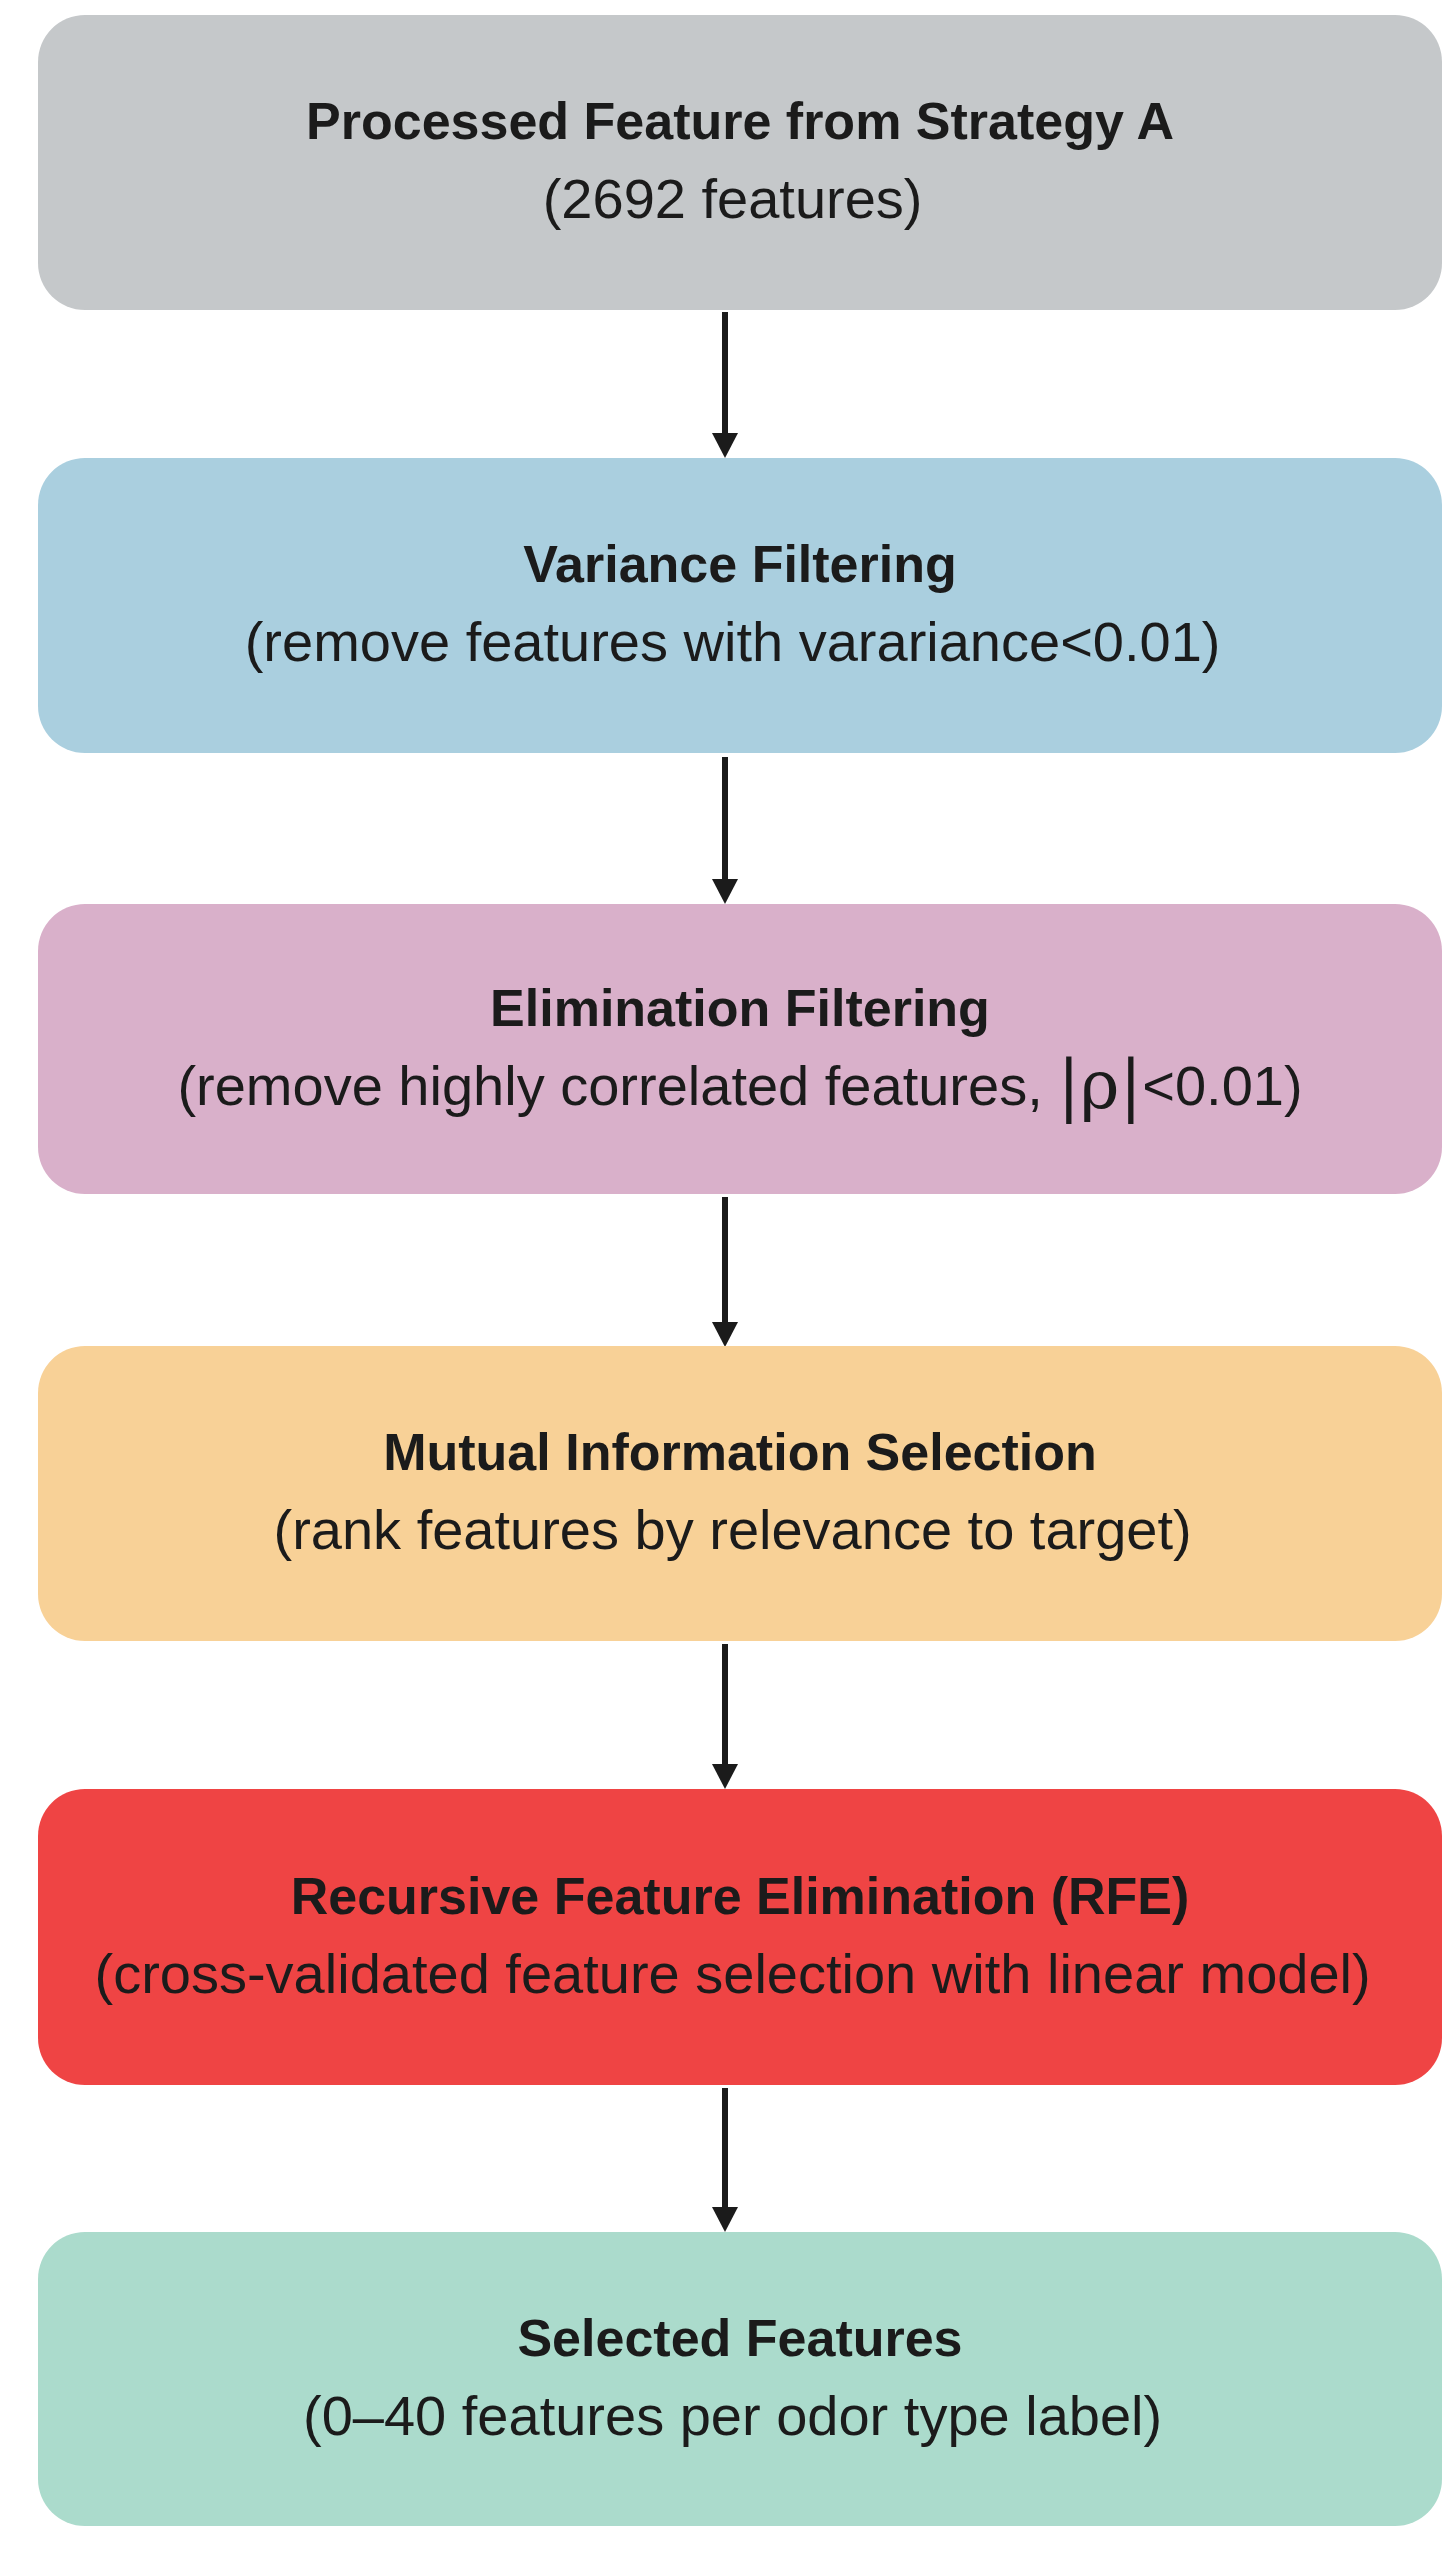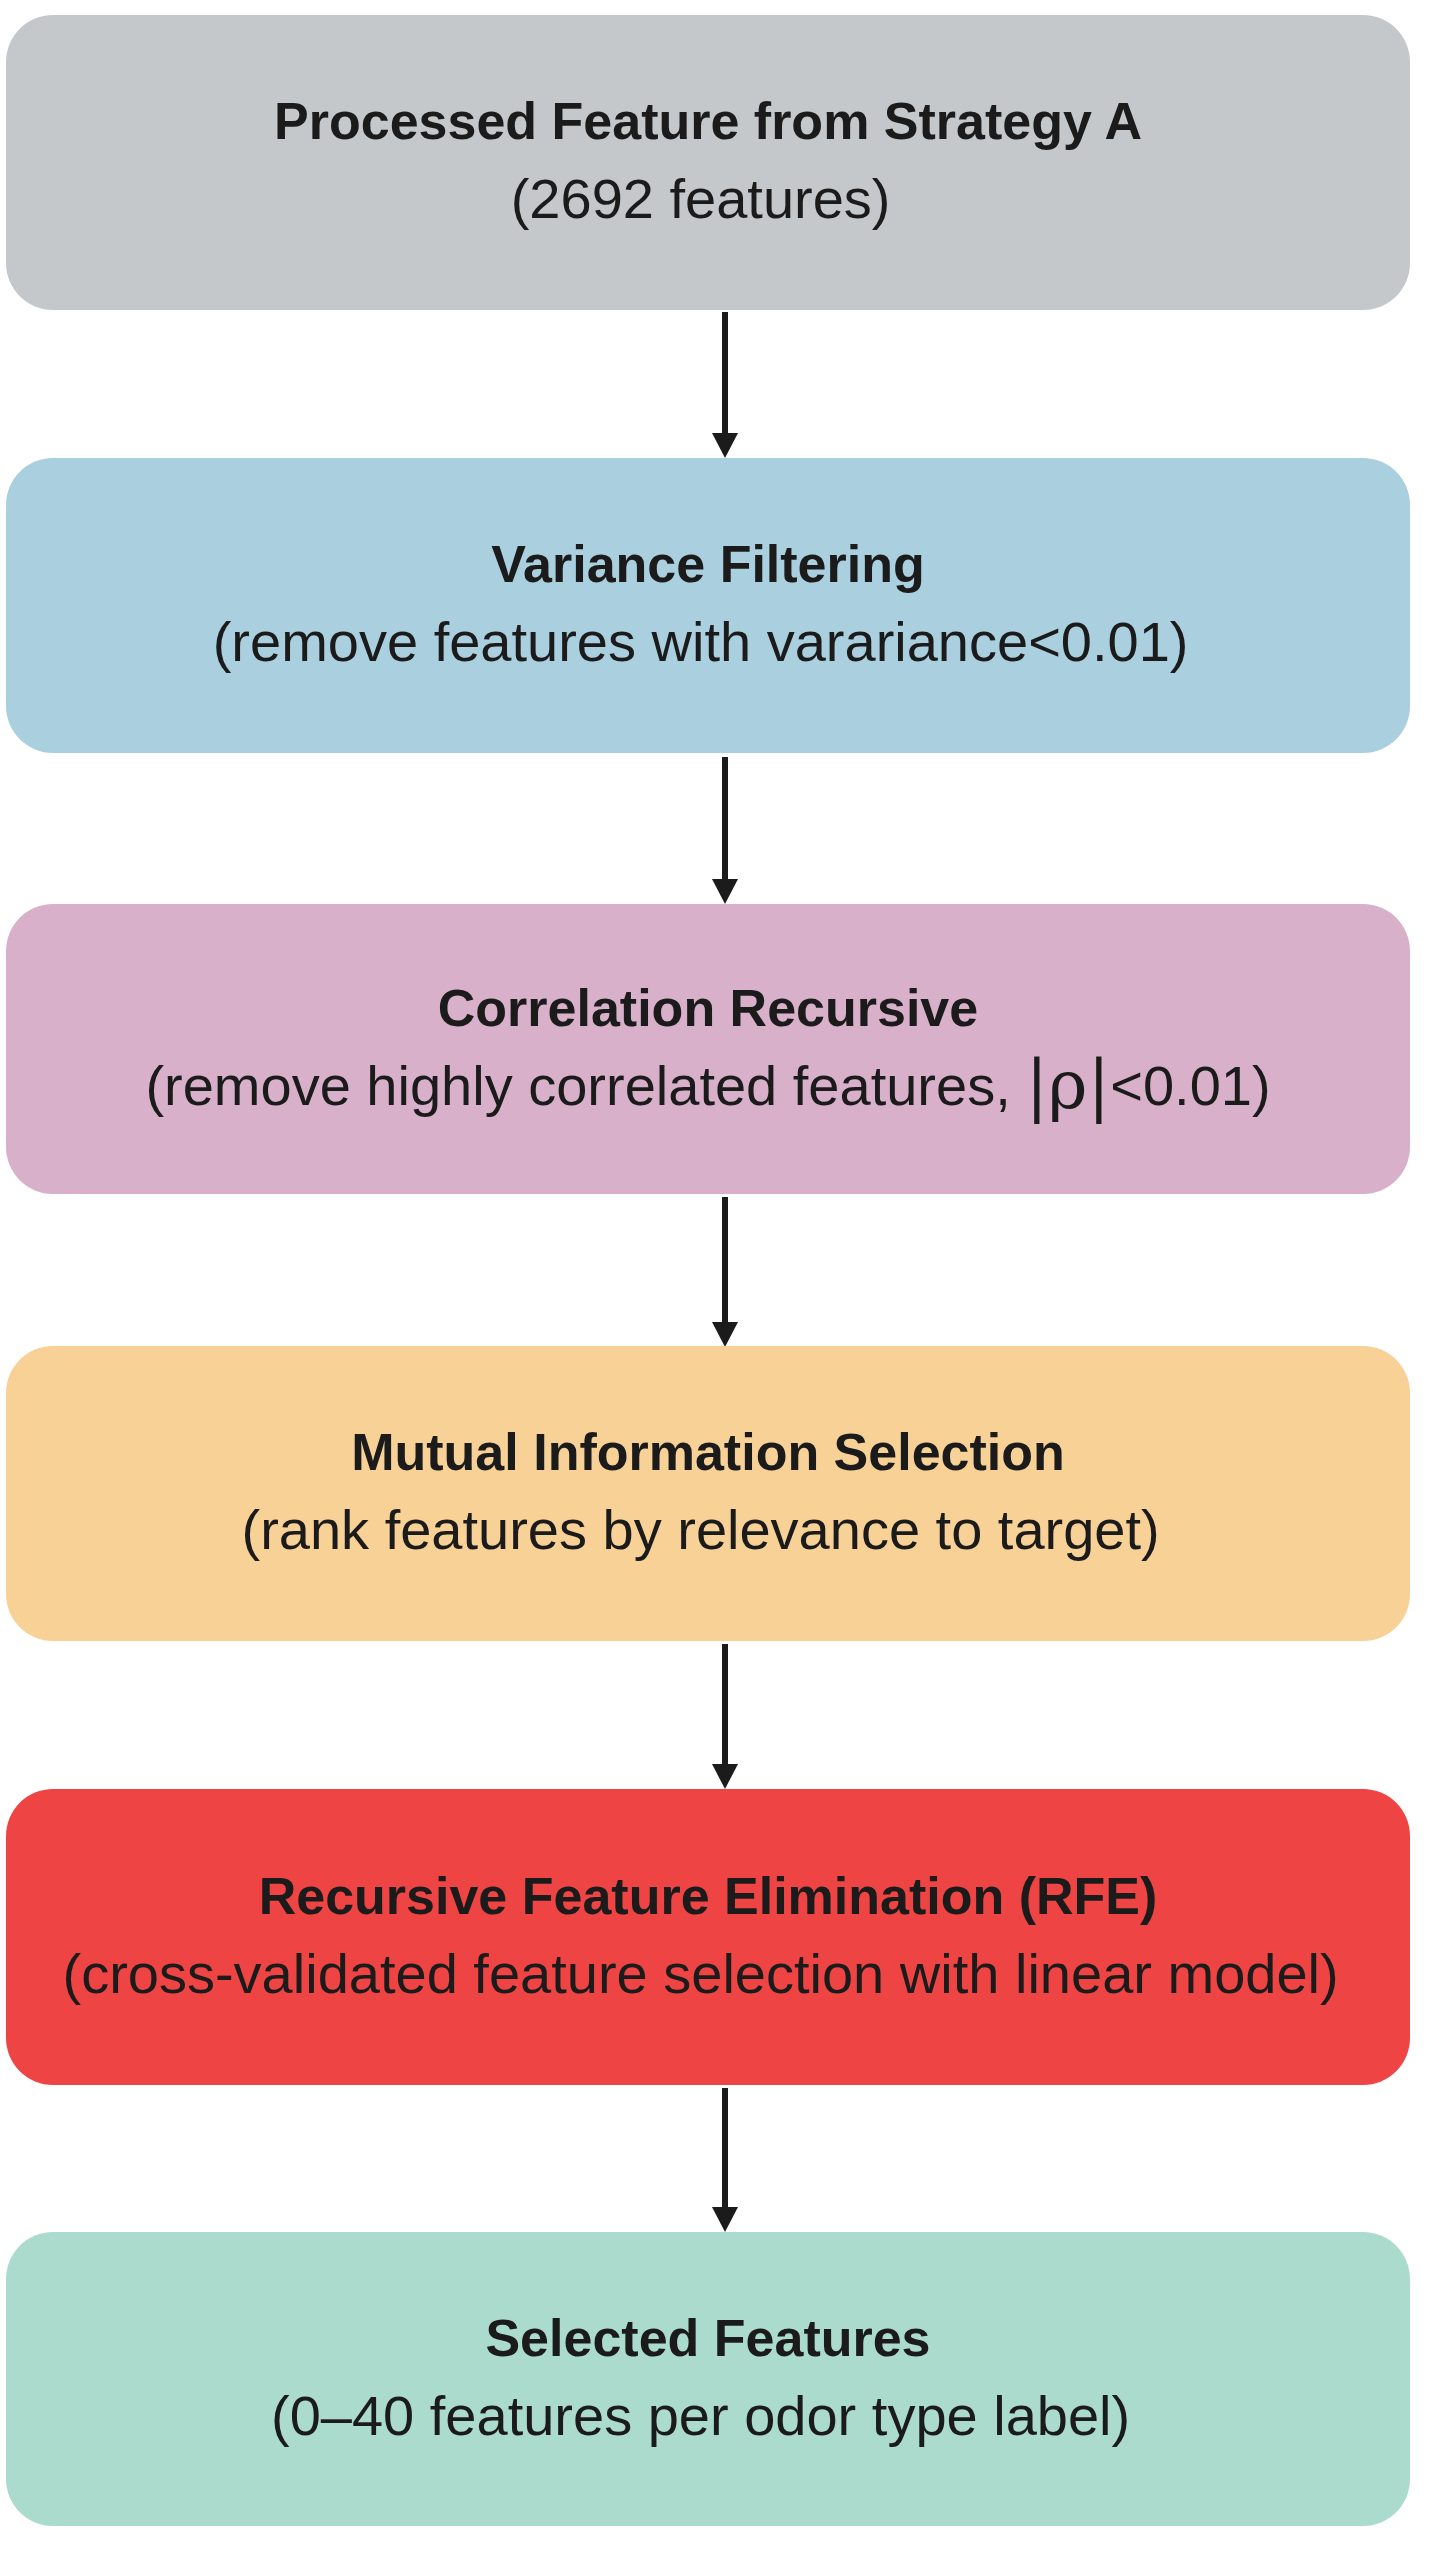--- a/index.html
+++ b/index.html
@@ -11,21 +11,21 @@
     position: relative;
     width: 1451px;
     height: 2550px;
     background: #ffffff;
     font-family: "Liberation Sans", sans-serif;
     color: #1b1b1b;
     overflow: hidden;
   }
   .flow-box {
     position: absolute;
-    left: 6px;
+    left: 38px;
     width: 1404px;
     height: 295px;
     border-radius: 47px;
     display: flex;
     flex-direction: column;
     justify-content: center;
     align-items: center;
     text-align: center;
     box-sizing: border-box;
     padding: 0 52px;
@@ -102,21 +102,21 @@
     <div class="box-title">Variance Filtering</div>
     <div class="box-subtitle"><span>(remove features with varariance&lt;0.01)</span><span class="math"></span><span></span></div>
   </div>
 
   <div class="flow-arrow a2">
     <div class="shaft"></div>
     <div class="head"></div>
   </div>
 
   <div class="flow-box b3" style="background-color: rgb(217, 176, 202);">
-    <div class="box-title">Correlation Recursive</div>
+    <div class="box-title">Elimination Filtering</div>
     <div class="box-subtitle"><span>(remove highly correlated features,</span><span class="math">|ρ|</span><span>&lt;0.01)</span></div>
   </div>
 
   <div class="flow-arrow a3">
     <div class="shaft"></div>
     <div class="head"></div>
   </div>
 
   <div class="flow-box b4" style="background-color: rgb(248, 209, 151);">
     <div class="box-title">Mutual Information Selection</div>

